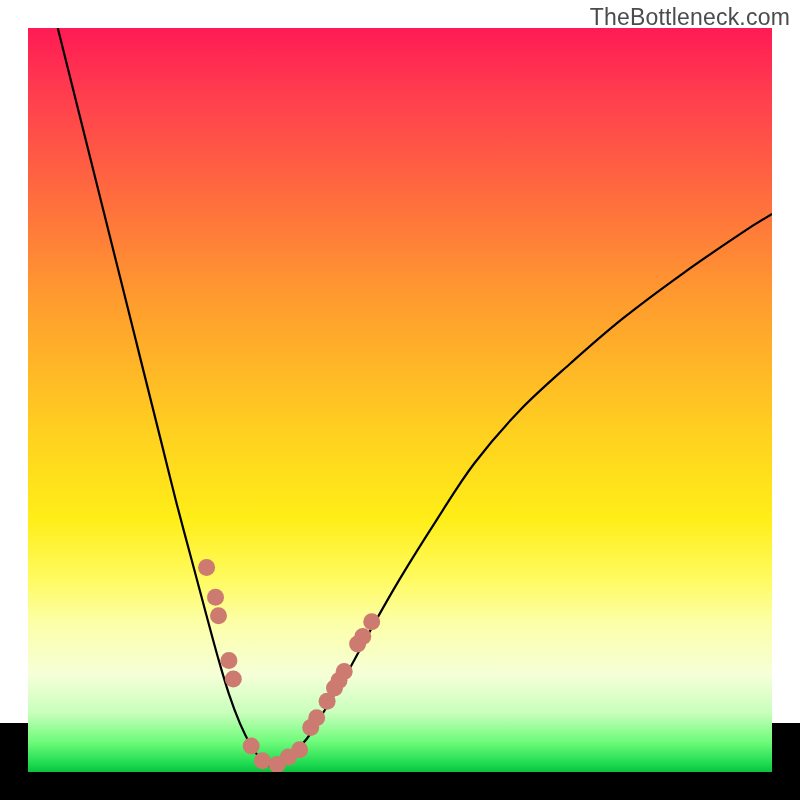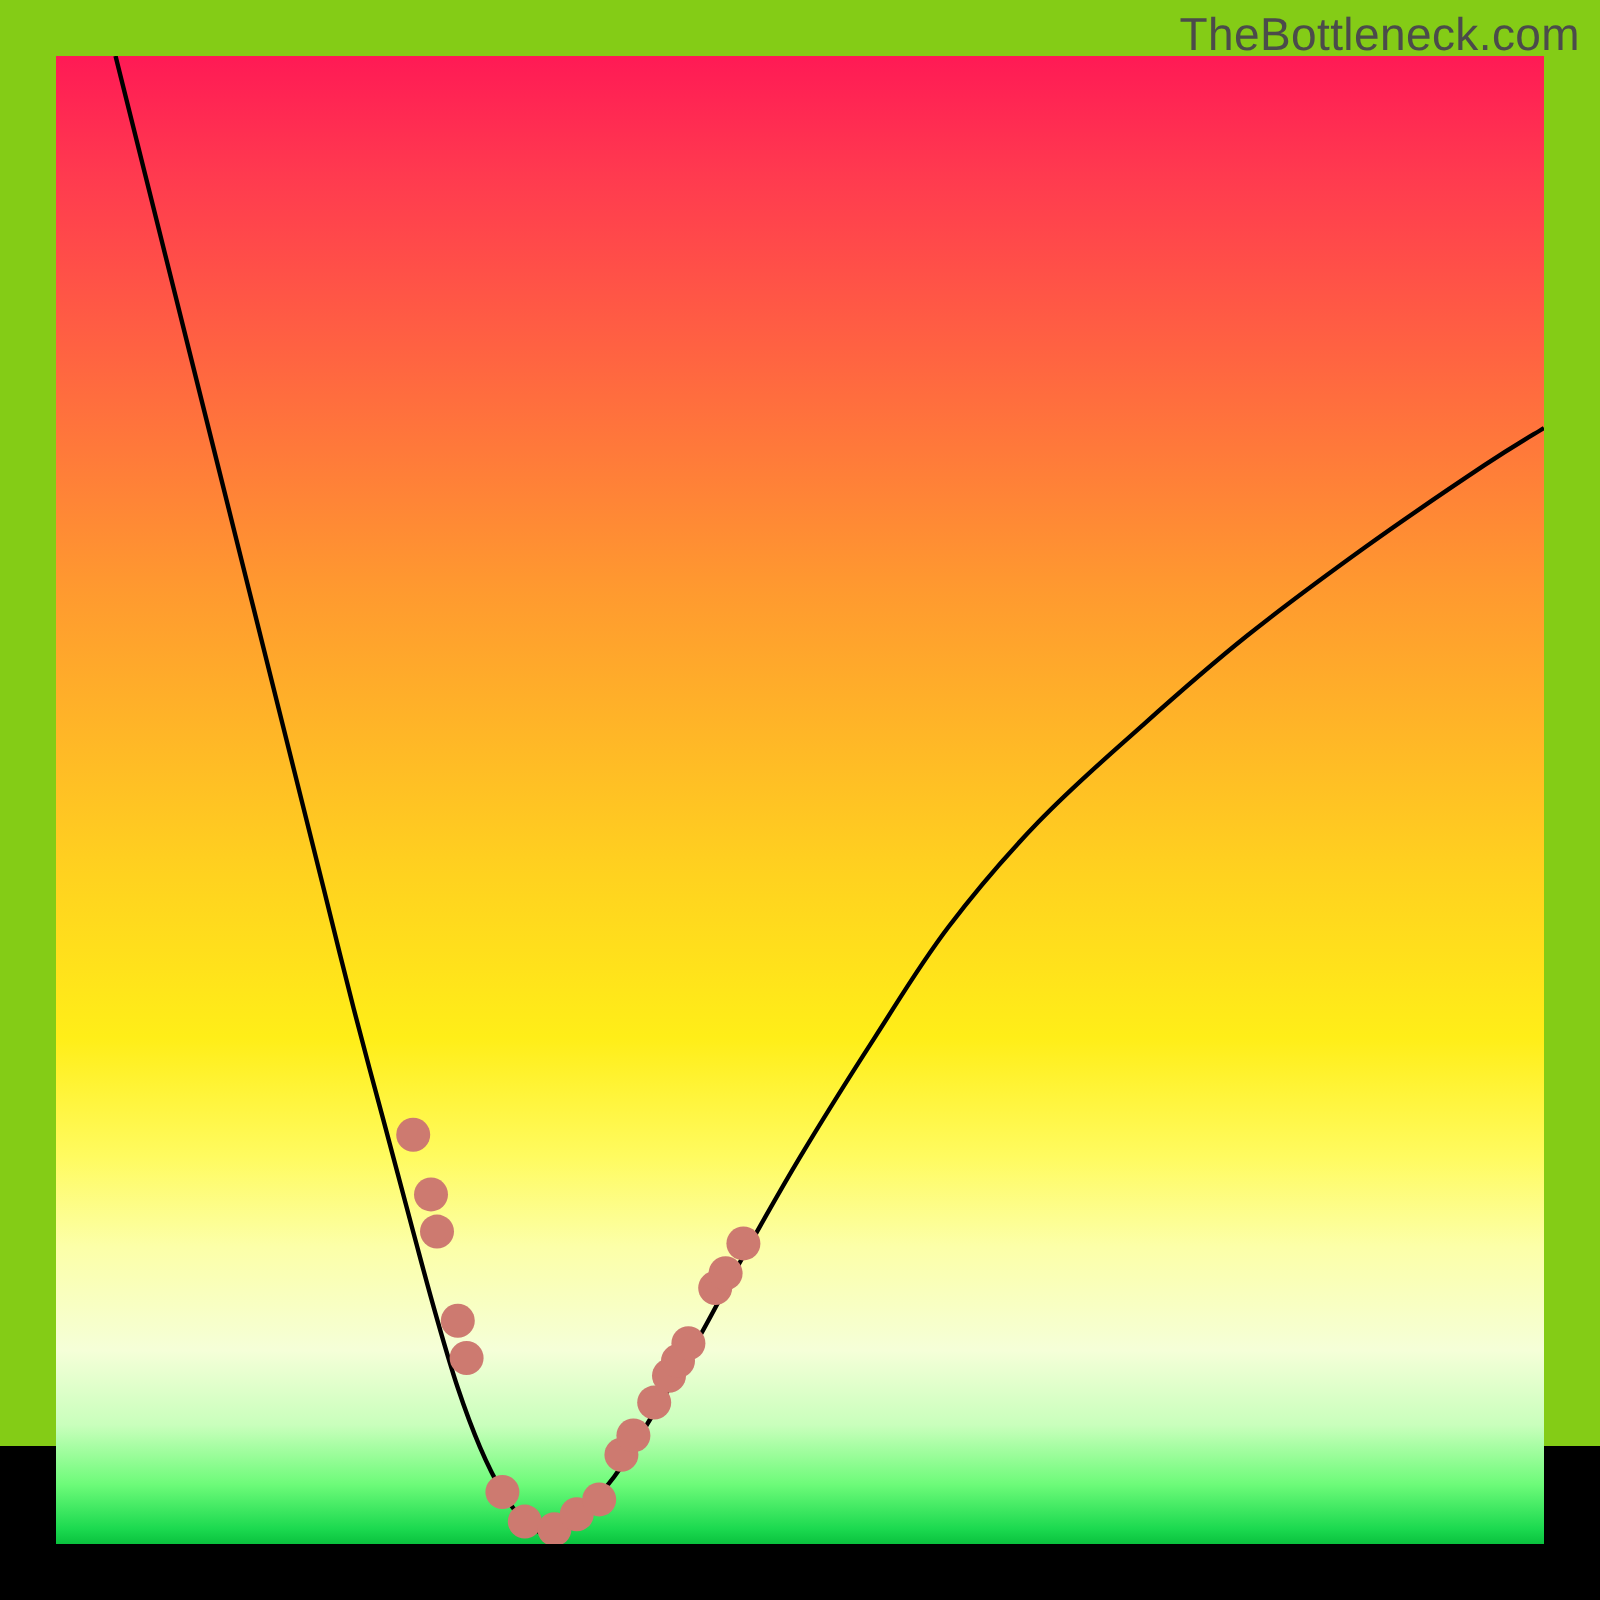--- a/index.html
+++ b/index.html
@@ -8,21 +8,21 @@
     width: 800px;
     height: 800px;
     overflow: hidden;
     background: #000;
     font-family: Arial, Helvetica, sans-serif;
   }
   .stage {
     position: relative;
     width: 800px;
     height: 723px;
-    background: #84cc16;
+    background: #ffffff;
   }
   .plot-area {
     position: absolute;
     left: 28px;
     top: 28px;
     width: 744px;
     height: 744px;
     overflow: hidden;
   }
   .gradient-bg {

